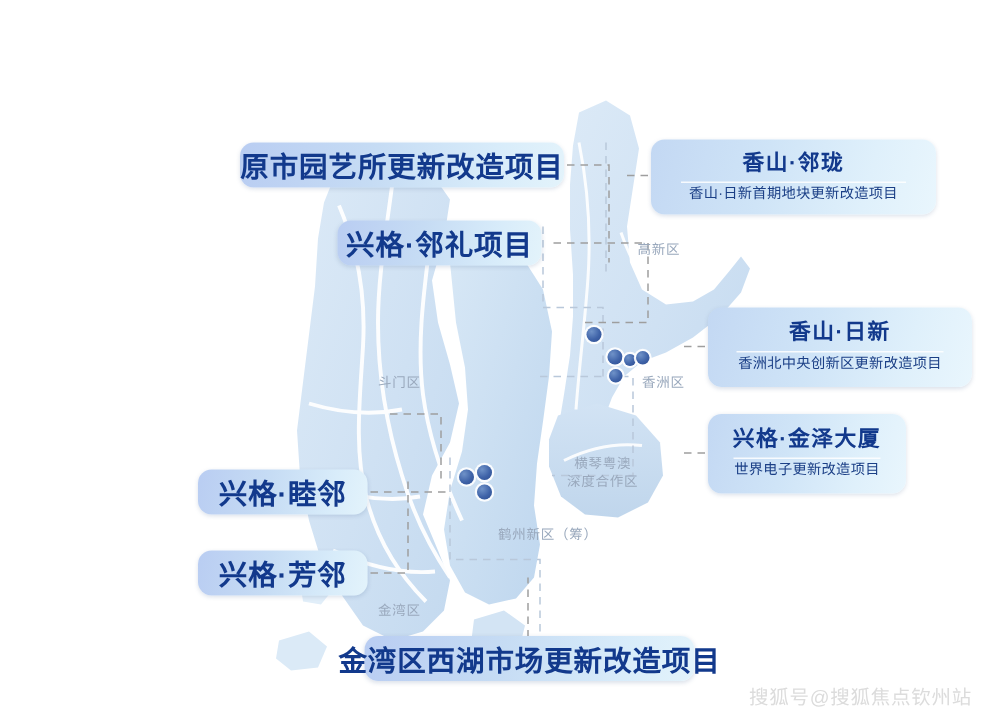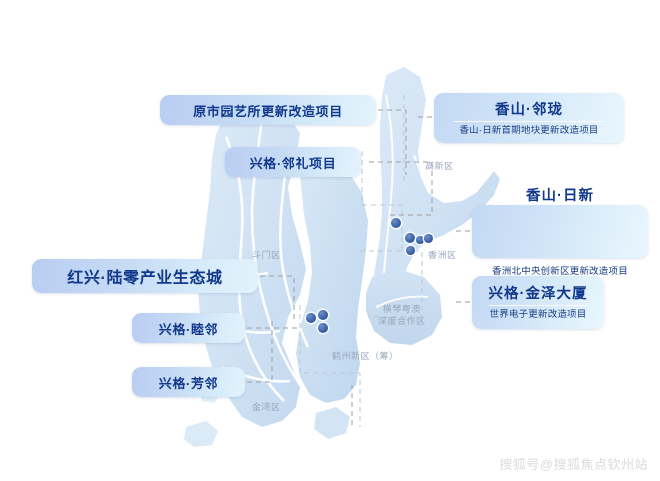--- a/index.html
+++ b/index.html
@@ -60,21 +60,21 @@
     box-shadow: 0 1px 3px rgba(90,120,160,0.22);
     color: #12398c;
     font-weight: bold;
     display: flex;
     align-items: center;
     justify-content: center;
     box-sizing: border-box;
     white-space: nowrap;
   }
   .chip.single {
-    font-size: 13px;
+    font-size: 19px;
     padding: 0 14px;
     letter-spacing: 0.6px;
   }
 
   
   .chip.card {
     flex-direction: column;
     justify-content: center;
     padding: 4px 10px 5px 10px;
     background: linear-gradient(105deg, #c3d8f3 0%, #cfe4f7 40%, #dff0fb 75%, #e9f6fd 100%);
@@ -251,42 +251,42 @@
   <div class="chip single" style="left:225px; top:147px; width:136px; height:30px;">
     <span>兴格·邻礼项目</span>
   </div>
 
   <div class="chip card" style="left:434px; top:93px; width:190px; height:50px;">
     <span class="card-title">香山·邻珑</span>
     <span class="card-rule"></span>
     <span class="card-sub">香山·日新首期地块更新改造项目</span>
   </div>
 
-  <div class="chip card" style="left:472px; top:205px; width:176px; height:53px;gap:28px;">
+  <div class="chip card" style="left:472px; top:205px; width:176px; height:53px;">
     <span class="card-title">香山·日新</span>
     <span class="card-rule"></span>
     <span class="card-sub">香洲北中央创新区更新改造项目</span>
   </div>
 
   <div class="chip card" style="left:472px; top:276px; width:132px; height:53px;">
     <span class="card-title">兴格·金泽大厦</span>
     <span class="card-rule"></span>
     <span class="card-sub">世界电子更新改造项目</span>
   </div>
 
-  <div class="chip single" style="left:32px; top:259px; width:226px; height:34px; font-size:16px;">
-    <span>红兴·陆零产业生态城</span>
-  </div>
 
   <div class="chip single" style="left:132px; top:313px; width:113px; height:30px;">
     <span>兴格·睦邻</span>
   </div>
 
   <div class="chip single" style="left:132px; top:367px; width:113px; height:30px;text-align:center;">
     <span>兴格·芳邻</span>
   </div>
 
+  <div class="chip single" style="left:243px; top:424px; width:220px; height:30px;">
+    <span>金湾区西湖市场更新改造项目</span>
+  </div>
 
   <div class="watermark">
     <span class="wm-ghost">搜狐号@搜狐焦点钦州站</span>
   </div>
 
 </div>
 
 </body></html>

